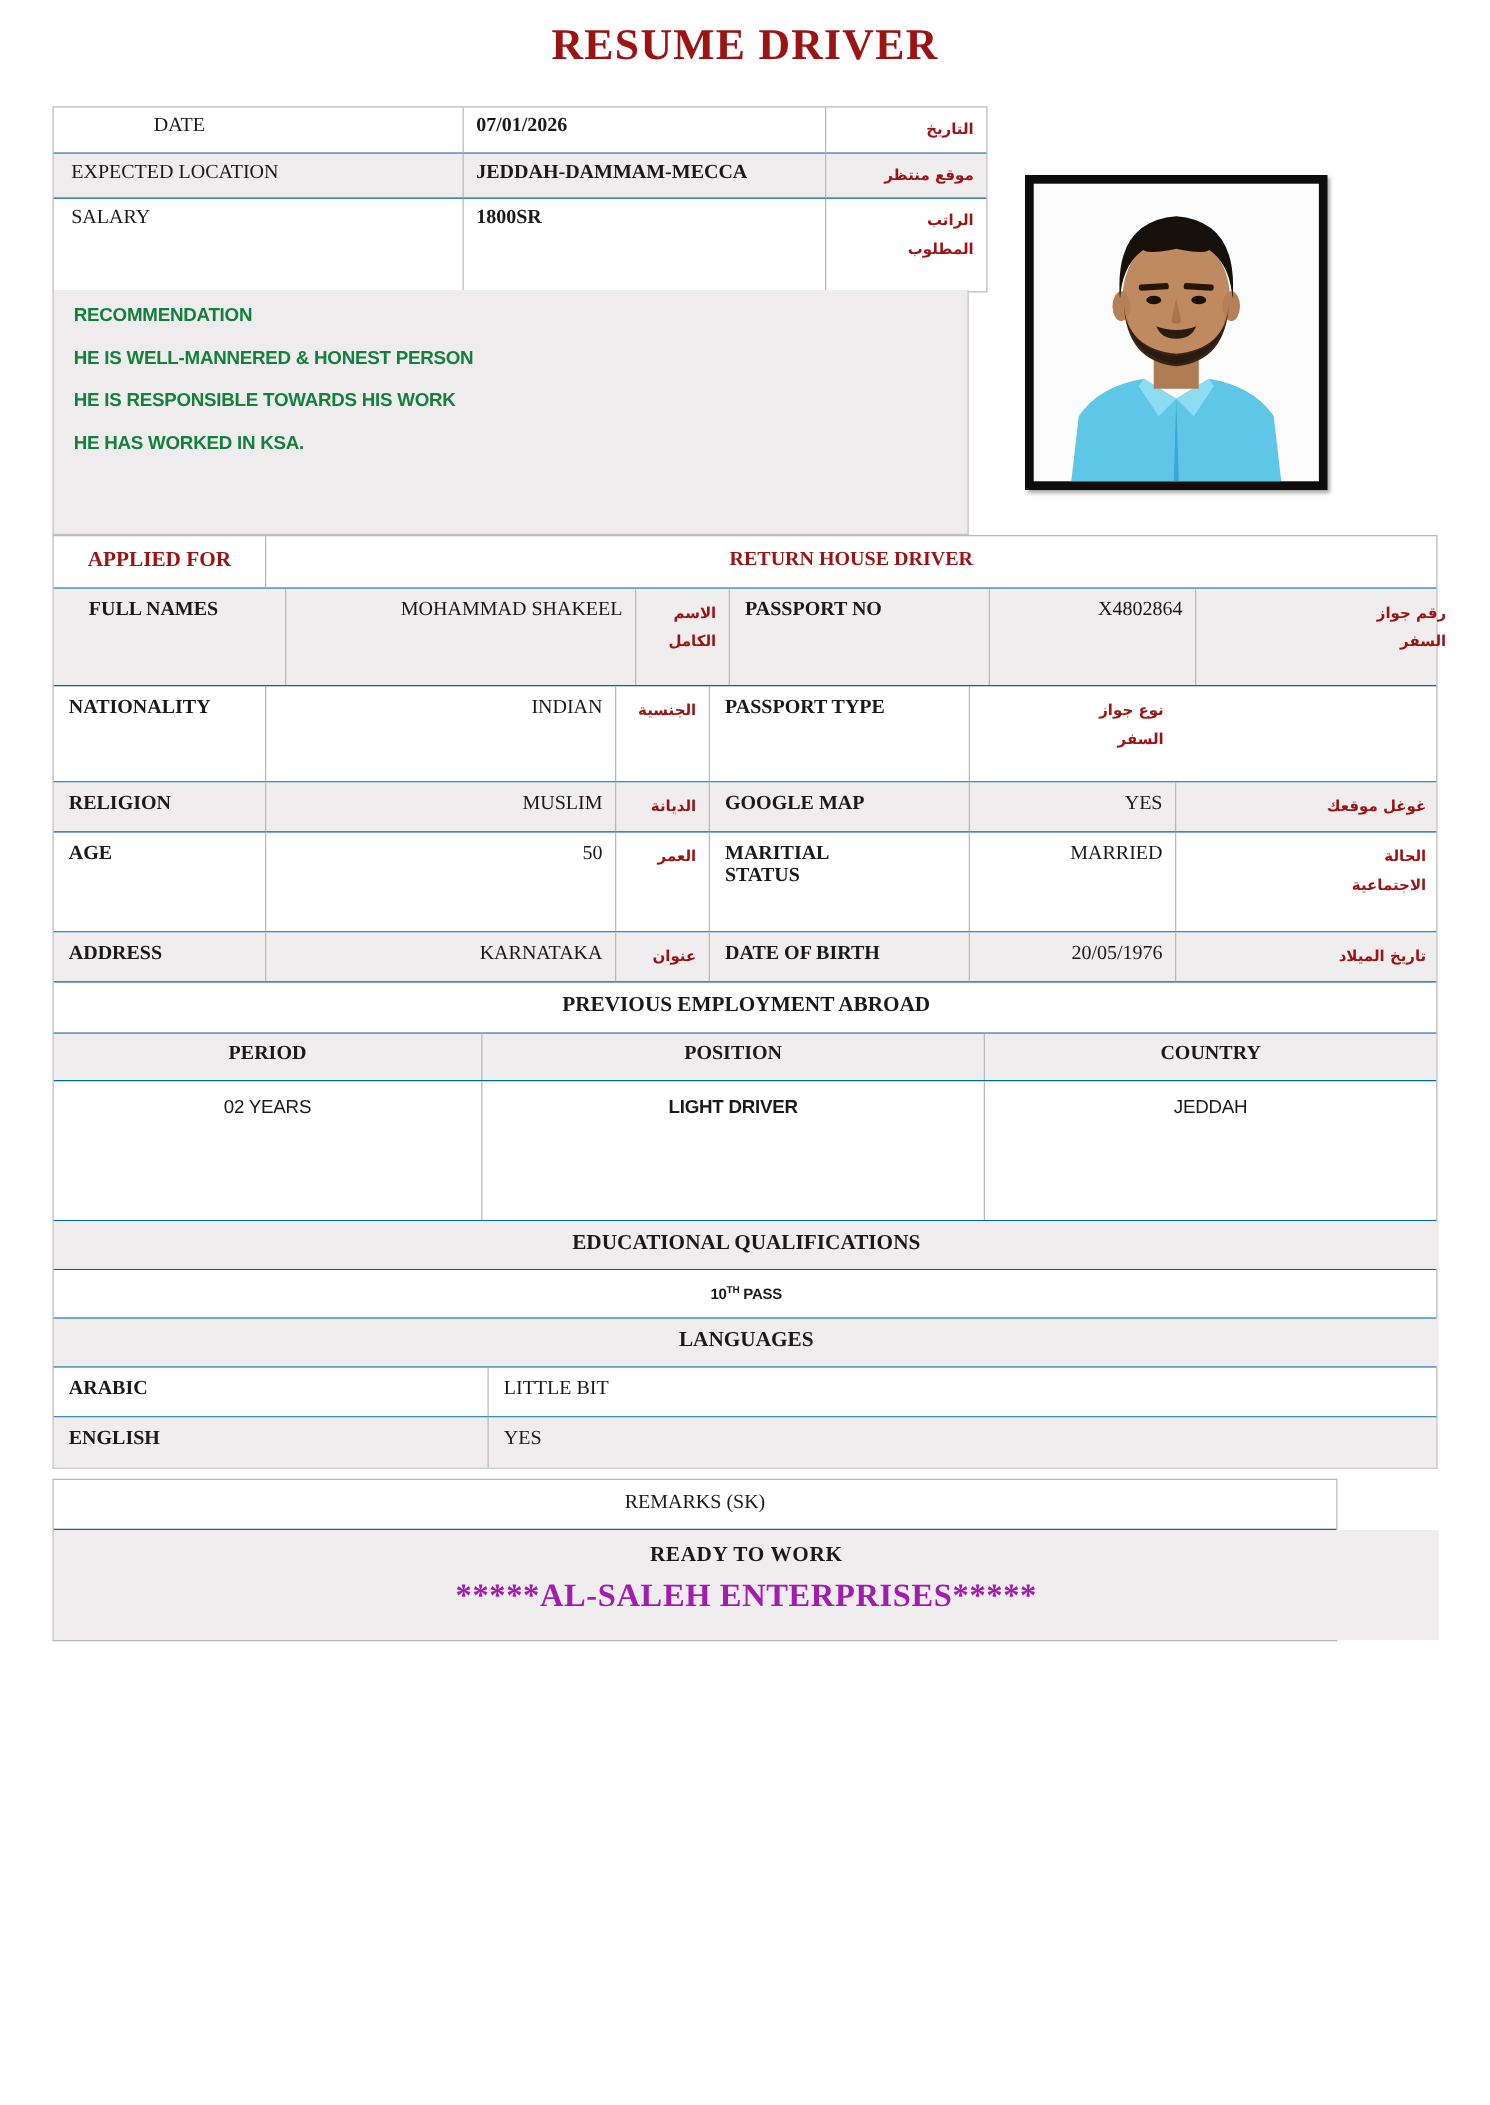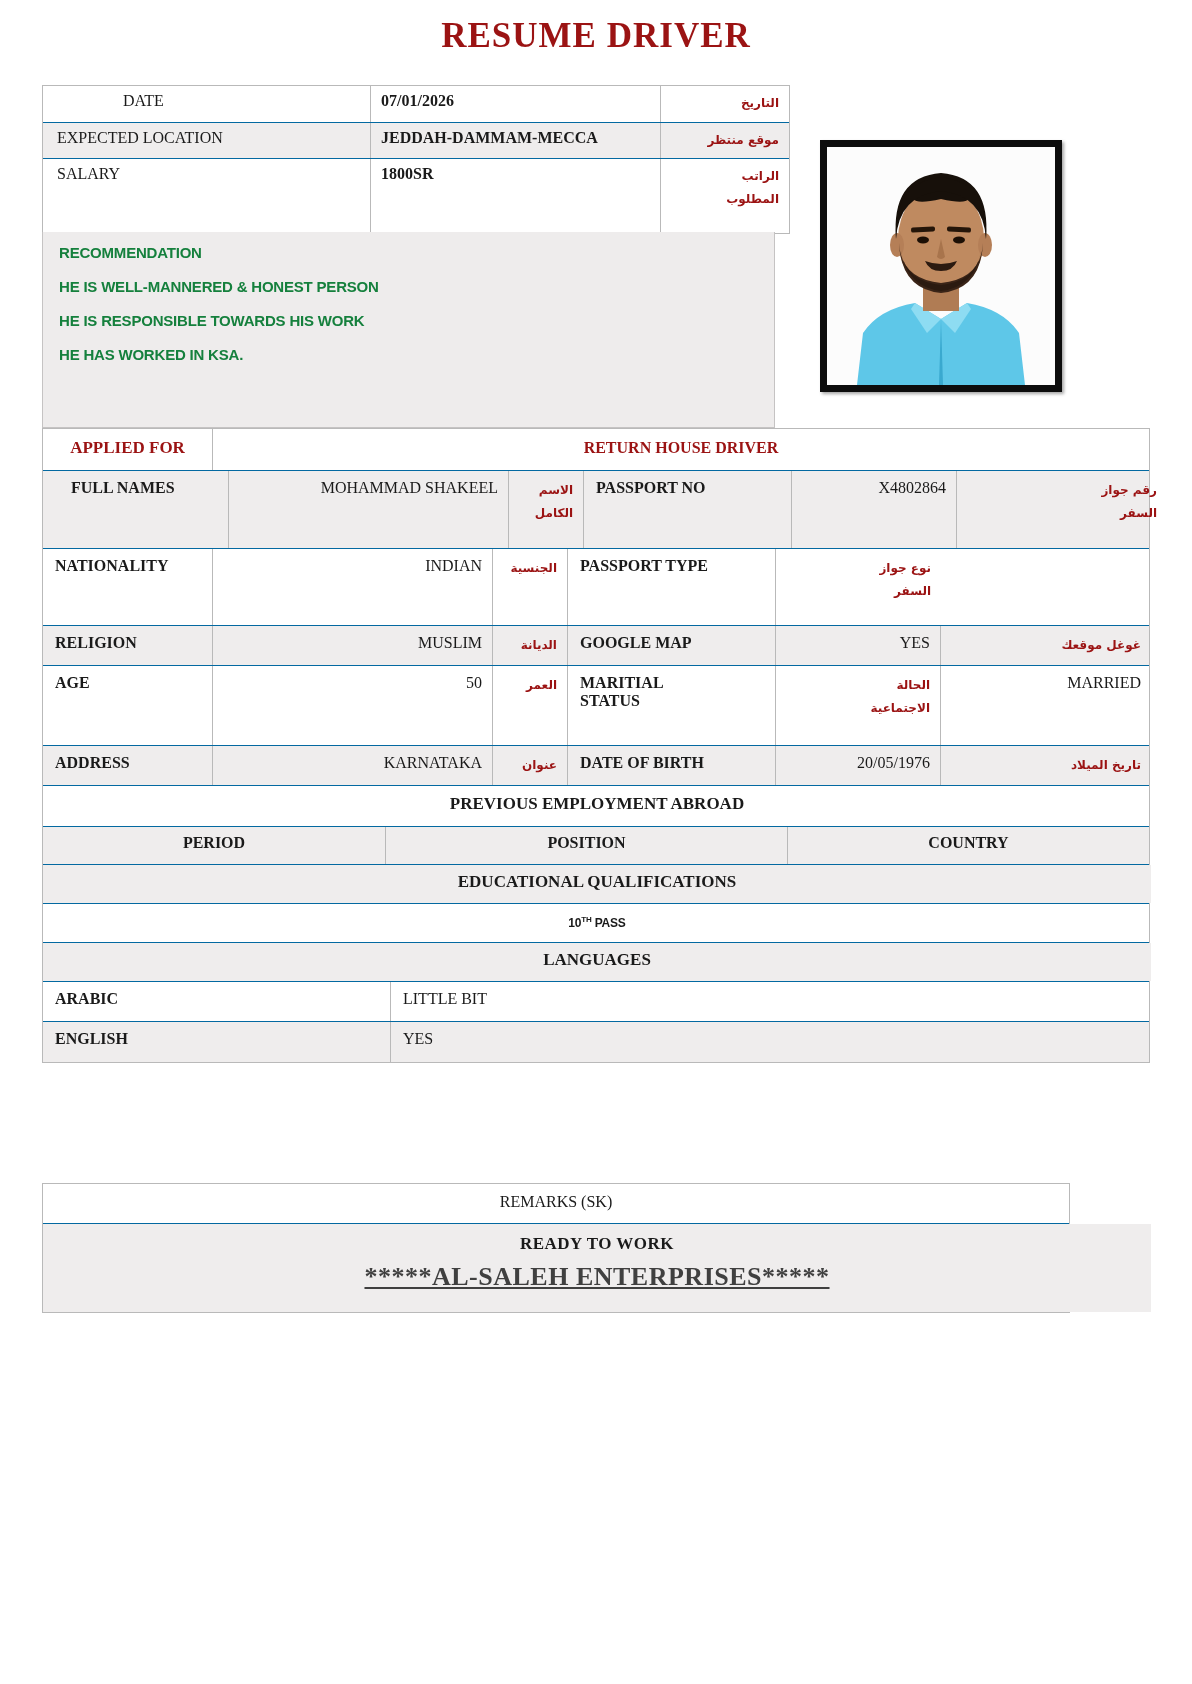--- a/index.html
+++ b/index.html
@@ -85,21 +85,21 @@
   .lang-row { grid-template-columns:348px 758px; height:40px; }
   .lang-row .lbl { font-size:16px; font-weight:bold; padding:8px 4px 4px 12px; }
   .lang-row .val { font-size:16px; padding:8px 4px 4px 12px; }
 
   
   .footer-table { position:absolute; left:42px; top:1183px; width:1028px; }
   .remarks-row { grid-template-columns:1026px; height:40px; }
   .remarks { font-size:16px; text-align:center; padding-top:9px; }
   .ready-block { height:88px; text-align:center; padding-top:10px; }
   .ready { font-size:17px; font-weight:bold; letter-spacing:0.5px; }
-  .company { font-size:26px; font-weight:bold; color:#404040; margin-top:8px; letter-spacing:0.5px;text-decoration:underline; }
+  .company { font-size:26px; font-weight:bold; color:#a21caf; margin-top:8px; letter-spacing:0.5px; }
 </style>
 </head>
 <body>
 
 <div class="page">
 
   <div class="title">RESUME DRIVER</div>
 
   <div class="top-section">
 
@@ -192,22 +192,22 @@
       <div class="cell lbl">GOOGLE MAP</div>
       <div class="cell val">YES</div>
       <div class="cell ar"><span class="ar-narrow">غوغل موقعك</span></div>
     </div>
 
     <div class="row info-row r-h80">
       <div class="cell lbl">AGE</div>
       <div class="cell val">50</div>
       <div class="cell ar"><span class="ar-narrow">العمر</span></div>
       <div class="cell lbl lbl-narrow"><span>MARITIAL STATUS</span></div>
+      <div class="cell val">MARRIED</div>
       <div class="cell ar"><span class="ar-narrow">الحالة الاجتماعية</span></div>
-      <div class="cell val">MARRIED</div>
     </div>
 
     <div class="row info-row r-h40 shaded">
       <div class="cell lbl">ADDRESS</div>
       <div class="cell val">KARNATAKA</div>
       <div class="cell ar"><span class="ar-narrow">عنوان</span></div>
       <div class="cell lbl">DATE OF BIRTH</div>
       <div class="cell val">20/05/1976</div>
       <div class="cell ar"><span class="ar-narrow">تاريخ الميلاد</span></div>
     </div>
@@ -215,20 +215,25 @@
     <div class="row full-row">
       <div class="cell sec-head">PREVIOUS EMPLOYMENT ABROAD</div>
     </div>
 
     <div class="row emp-head-row shaded">
       <div class="cell">PERIOD</div>
       <div class="cell">POSITION</div>
       <div class="cell">COUNTRY</div>
     </div>
 
+    <div class="row emp-data-row">
+      <div class="cell">02 YEARS</div>
+      <div class="cell bold">LIGHT DRIVER</div>
+      <div class="cell">JEDDAH</div>
+    </div>
 
     <div class="row full-row">
       <div class="cell sec-head sec-head38 shaded">EDUCATIONAL QUALIFICATIONS</div>
     </div>
 
     <div class="row full-row">
       <div class="cell edu-val"><span>10</span><sup>TH</sup><span> PASS</span></div>
     </div>
 
     <div class="row full-row">

